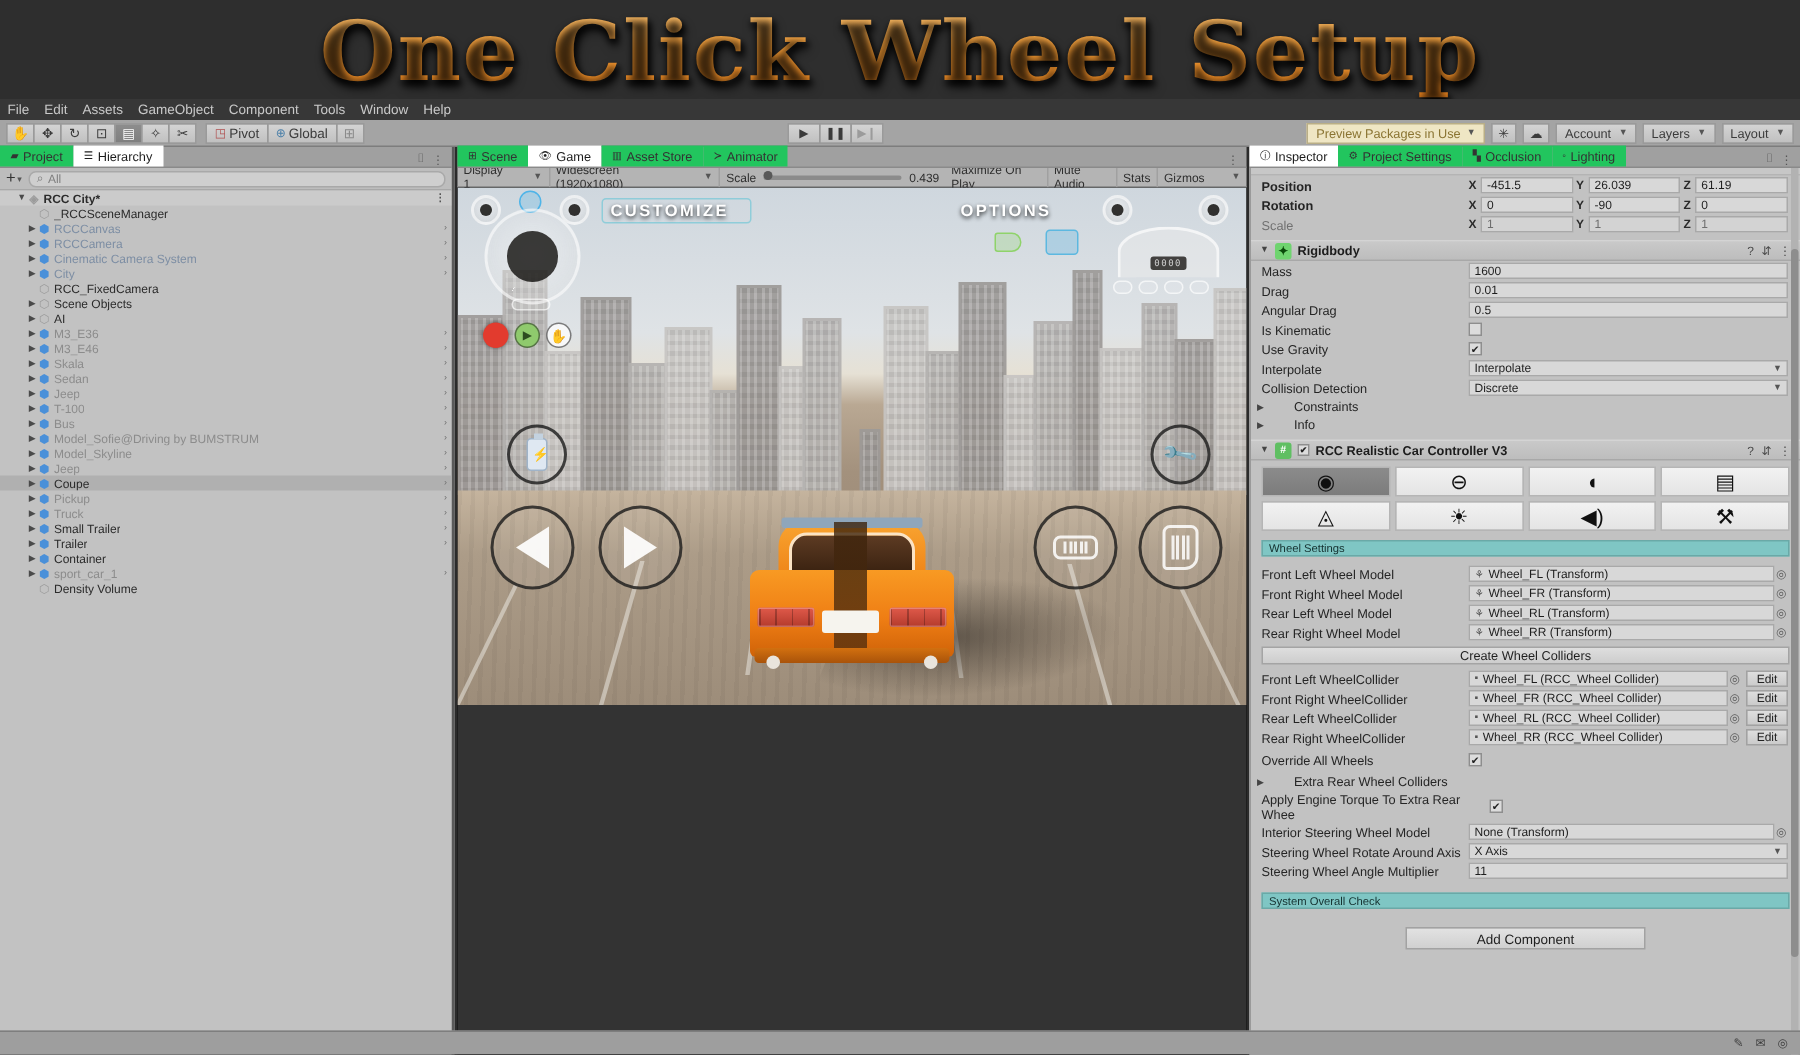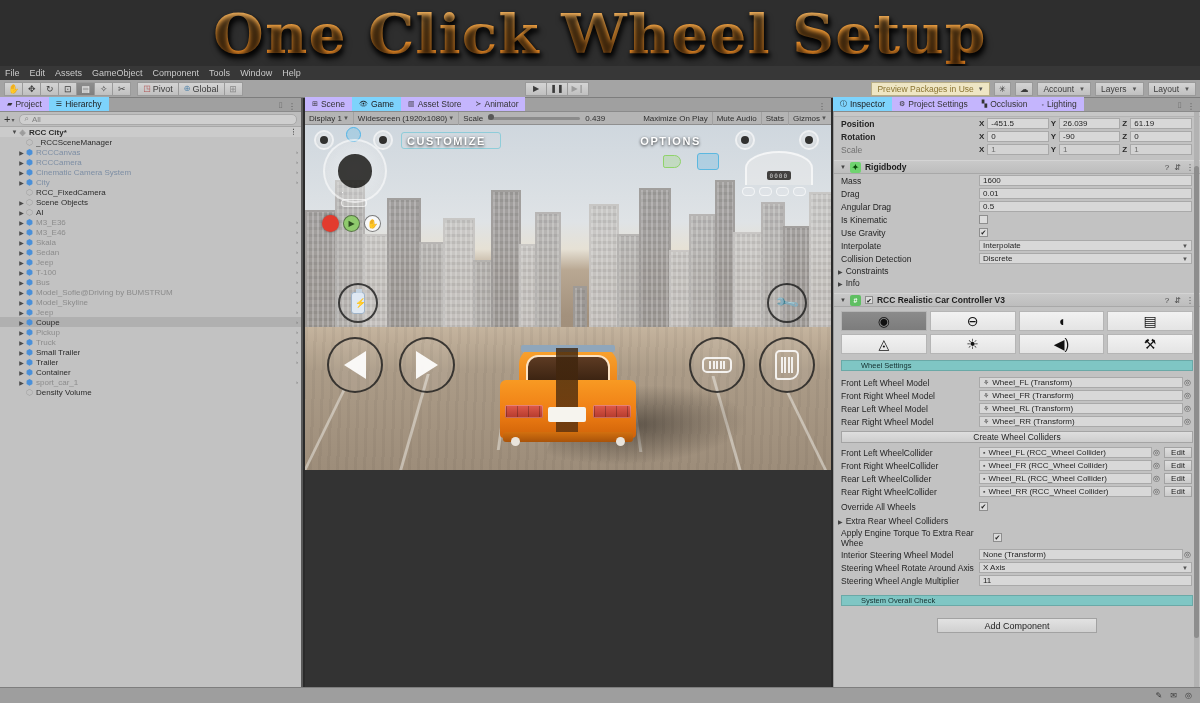--- a/index.html
+++ b/index.html
@@ -86,23 +86,23 @@
   .caret { font-size:6px; color:#555; }
 
   
   .panel-tabbar {
     height:14px; background:#a0a0a0;
     display:flex; align-items:flex-end; position:relative;
     border-bottom:1px solid #8a8a8a;
   }
   .ptab {
     height:14px; padding:0 7px; font-size:8.5px; color:#333;
-    display:flex; align-items:center; gap:3px; background:#c4b5fd;
-  }
-  .ptab.sel { background:#7dd3fc; color:#1c1c1c; }
+    display:flex; align-items:center; gap:3px; background:#22c55e;
+  }
+  .ptab.sel { background:#ffffff; color:#1c1c1c; }
   .ptab-end { flex:1; display:flex; align-items:center; justify-content:flex-end;
               gap:5px; padding-right:5px; color:#555; font-size:8px; }
 
   
   .hier {
     position:absolute; left:0; top:98px; width:303px; height:605px;
     background:#c2c2c2; border-right:2px solid #5a5a5a;
     display:flex; flex-direction:column;
   }
   .hier-toolbar {
@@ -136,21 +136,21 @@
   
   .center {
     position:absolute; left:305px; top:98px; width:526px; height:605px;
     background:#3a3a3a; display:flex; flex-direction:column;
   }
   .game-toolbar {
     height:13px; background:#b4b4b4; display:flex; align-items:center;
     font-size:8px; color:#2e2e2e; border-bottom:1px solid #8f8f8f;
   }
   .gt-item { padding:0 4px; height:13px; display:flex; align-items:center;
-             gap:1px; border-right:1px solid #a0a0a0; }
+             gap:18px; border-right:1px solid #a0a0a0; }
   .gt-slider { width:92px; height:3px; background:#8b8b8b; border-radius:2px;
                position:relative; }
   .gt-slider::before{ content:''; position:absolute; left:0; top:-2.5px;
                width:6px;height:6px;border-radius:50%;background:#585858; }
   .gt-flex { flex:1; }
 
   
   .gamearea { flex:1; background:#000; position:relative; overflow:hidden; }
   .scene {
     position:absolute; left:0; top:0; width:526px; height:345px;
@@ -336,35 +336,35 @@
     border-top:1px solid #d4d4d4; border-bottom:1px solid #a8a8a8;
     display:flex; align-items:center; padding:0 6px; gap:4px; font-size:8.5px;
     font-weight:bold; color:#1c1c1c;
   }
   .comp-header .fold { font-size:6px; color:#444; }
   .comp-header .cico { width:11px;height:11px;border-radius:2px;
       display:flex;align-items:center;justify-content:center;font-size:8px; }
   .comp-header .right { margin-left:auto; display:flex; gap:5px; color:#4a4a4a; font-size:8px;
       font-weight:normal;}
   .fold-row { display:flex;align-items:center;height:12px;padding-left:4px;
-    font-size:8.5px;color:#252525;gap:3px;}
+    font-size:8.5px;color:#252525;gap:20px;}
   .fold-row .tw{font-size:6px;color:#444;}
 
   .icon-grid { padding:4px 7px 2px 7px; display:grid;
     grid-template-columns:repeat(4,1fr); gap:3px; }
   .ibtn {
     height:20px; background:linear-gradient(180deg,#f2f2f2,#e4e4e4);
     border:1px solid #b5b5b5; display:flex;align-items:center;justify-content:center;
     font-size:14px; color:#101010;
   }
   .ibtn.on { background:linear-gradient(180deg,#8b8b8b,#7c7c7c); }
   .section-bar {
     margin:4px 7px 3px 7px; height:11px; background:#7fc6c4;
     border:1px solid #6aa9a7; display:flex;align-items:center;
-    padding-left:19px; font-size:7.5px; color:#14302f;
+    padding-left:4px; font-size:7.5px; color:#14302f;
   }
   .wide-btn {
     margin:3px 7px; height:12px;
     background:linear-gradient(180deg,#dedede,#cdcdcd);
     border:1px solid #a4a4a4; display:flex;align-items:center;justify-content:center;
     font-size:8.5px; color:#1f1f1f;
   }
   .addcomp {
     height:15px; margin:5px auto; width:160px;
     background:linear-gradient(180deg,#e2e2e2,#d0d0d0); border:1px solid #a2a2a2;

